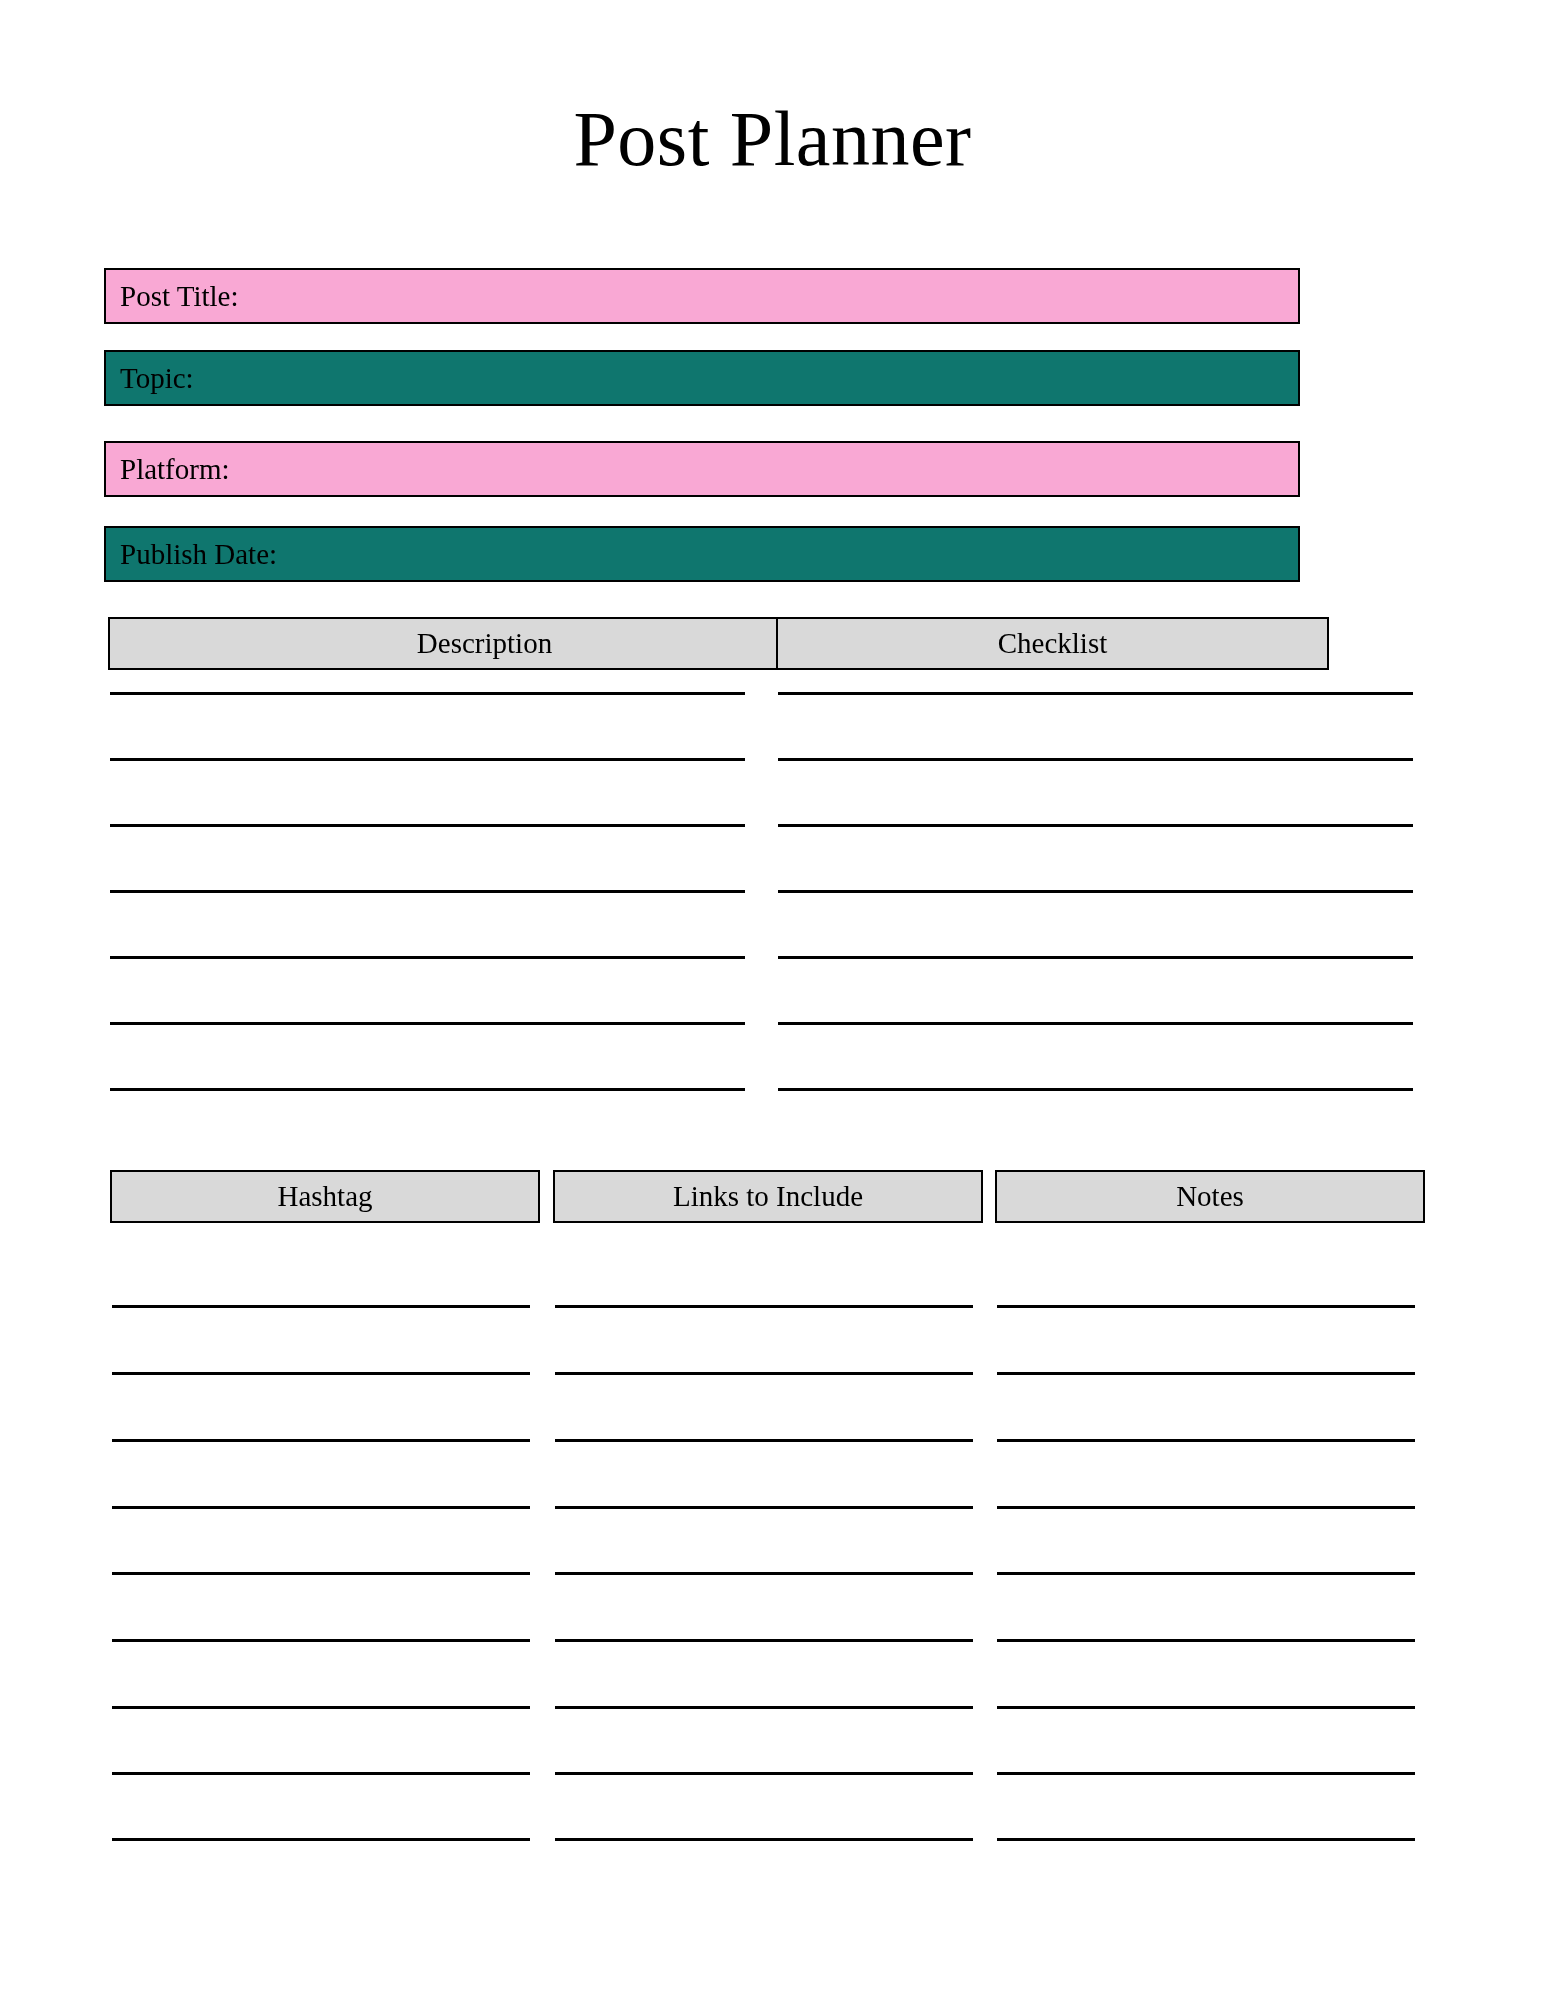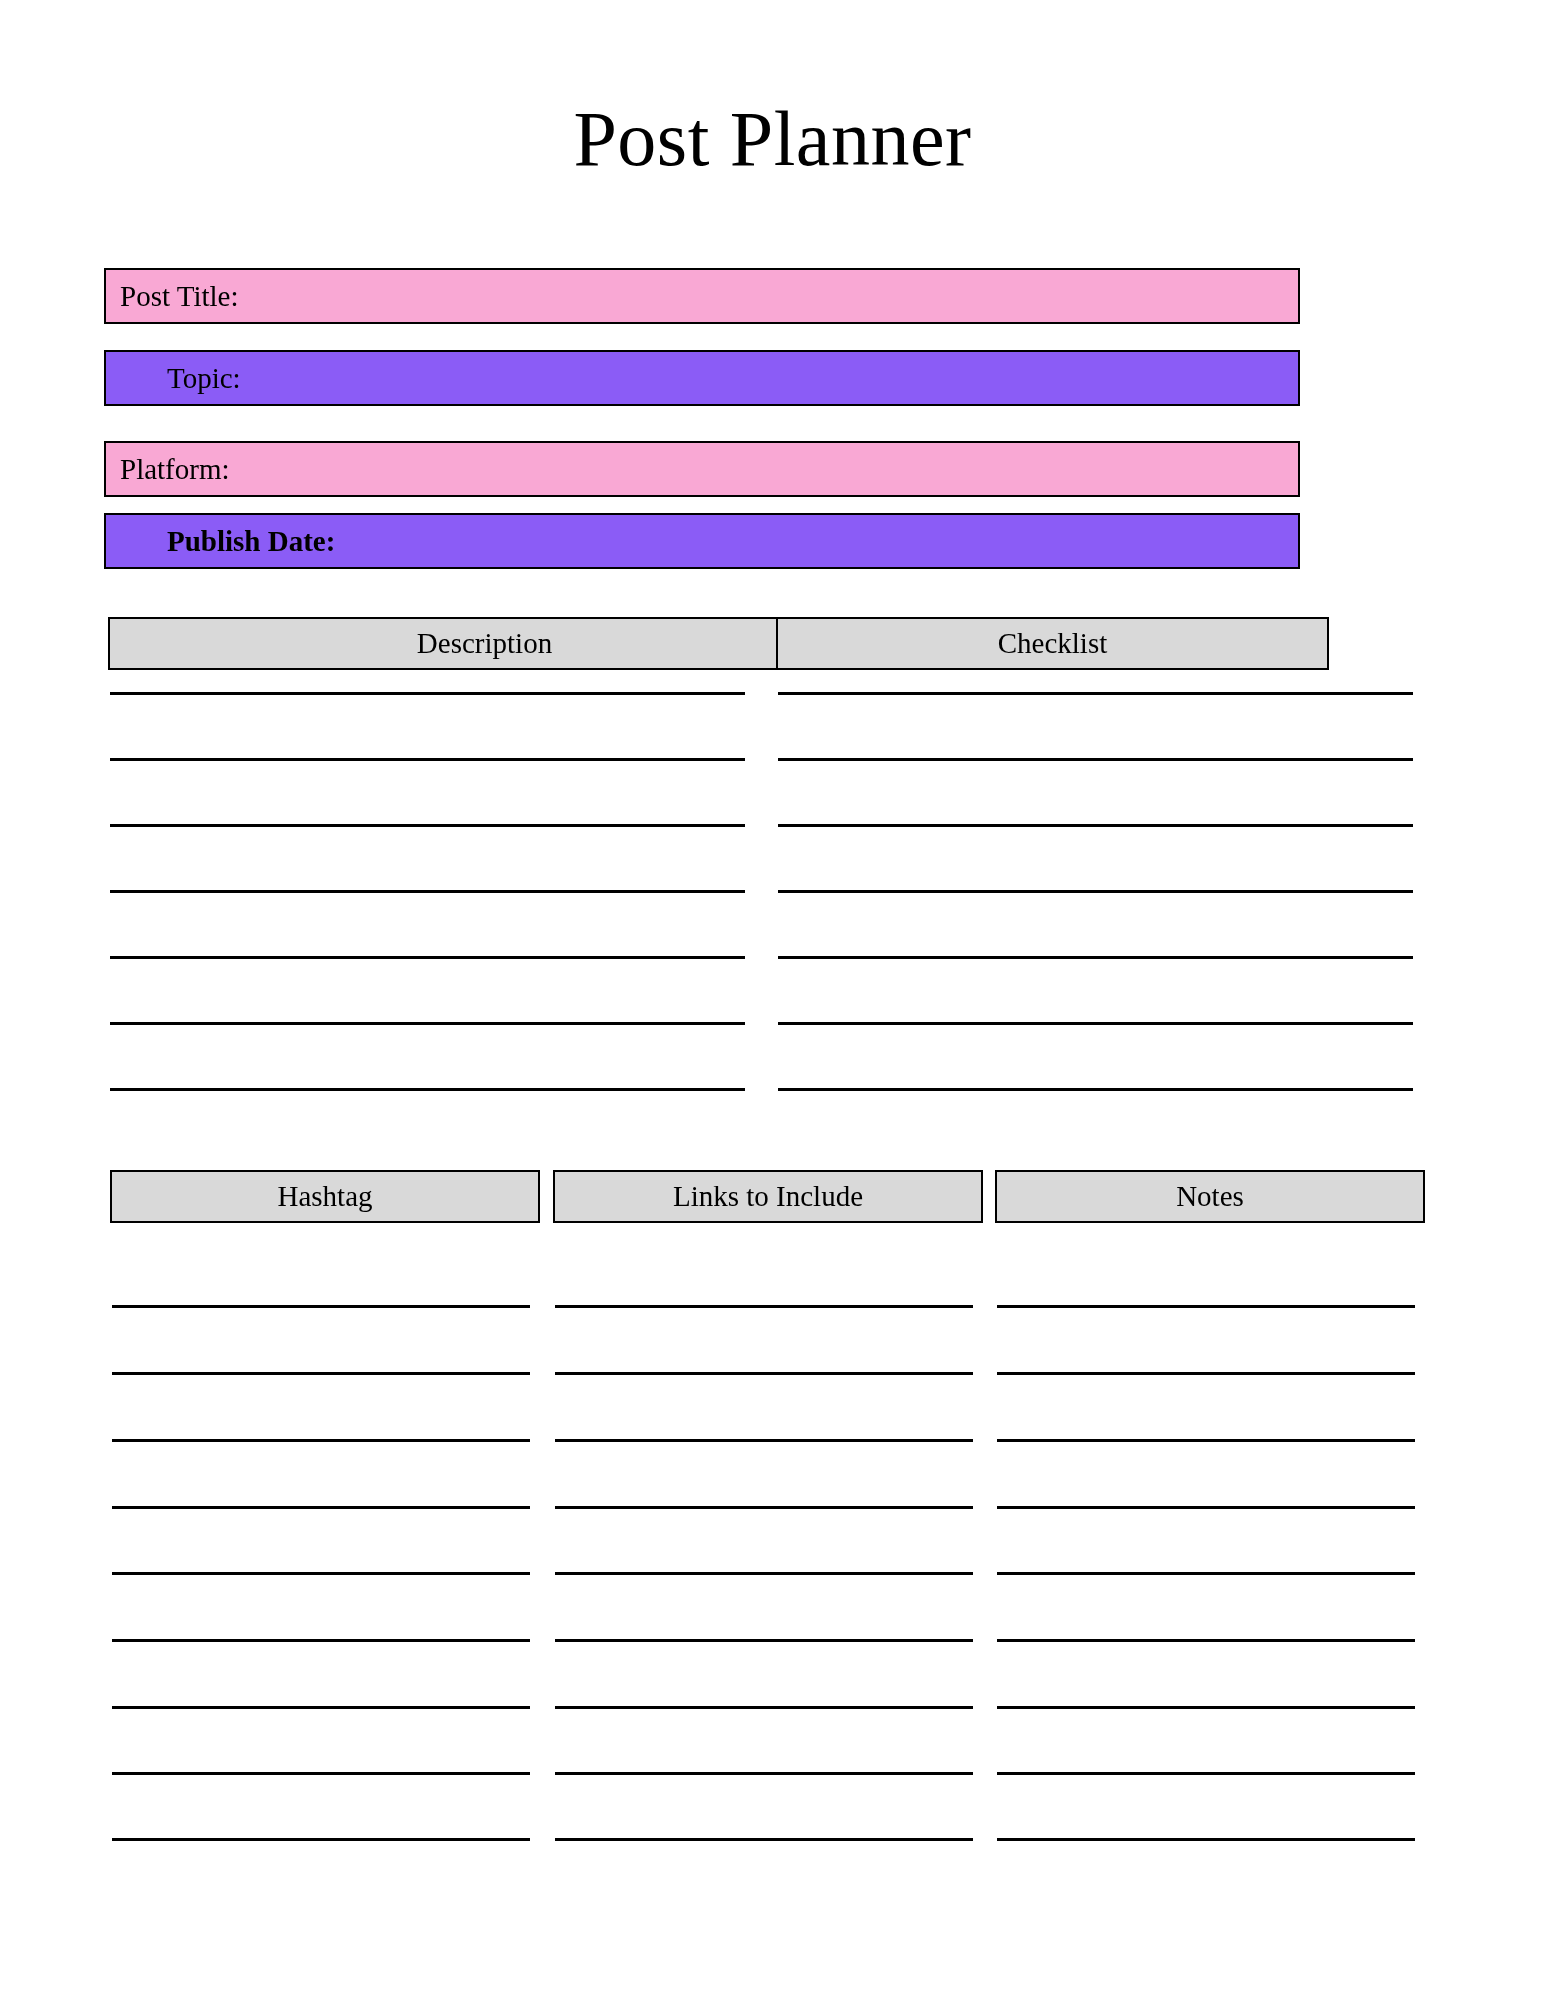--- a/index.html
+++ b/index.html
@@ -44,32 +44,32 @@
     position: absolute;
     left: 104px;
     width: 1196px;
     height: 56px;
     border: 2px solid #000000;
     box-sizing: border-box;
     display: flex;
     align-items: center;
   }
   .field-row.shaded { background: #f9a8d4; }
-  .field-row.plain  { background: #8b5cf6; padding-left: 47px; }
+  .field-row.plain  { background: #0f766e; }
   .field-label {
     padding-left: 14px;
     font-size: 29px;
     line-height: 1;
     white-space: nowrap;
   }
 
   #field-0 { top: 268px; }
   #field-1 { top: 350px; }
   #field-2 { top: 432px; margin-top: 9px; }
-  #field-3 { top: 513px; font-weight: bold; }
+  #field-3 { top: 526px; }
 
   
   .section-head {
     position: absolute;
     height: 53px;
     border: 2px solid #000000;
     background: #d9d9d9;
     box-sizing: border-box;
     display: flex;
     align-items: center;

